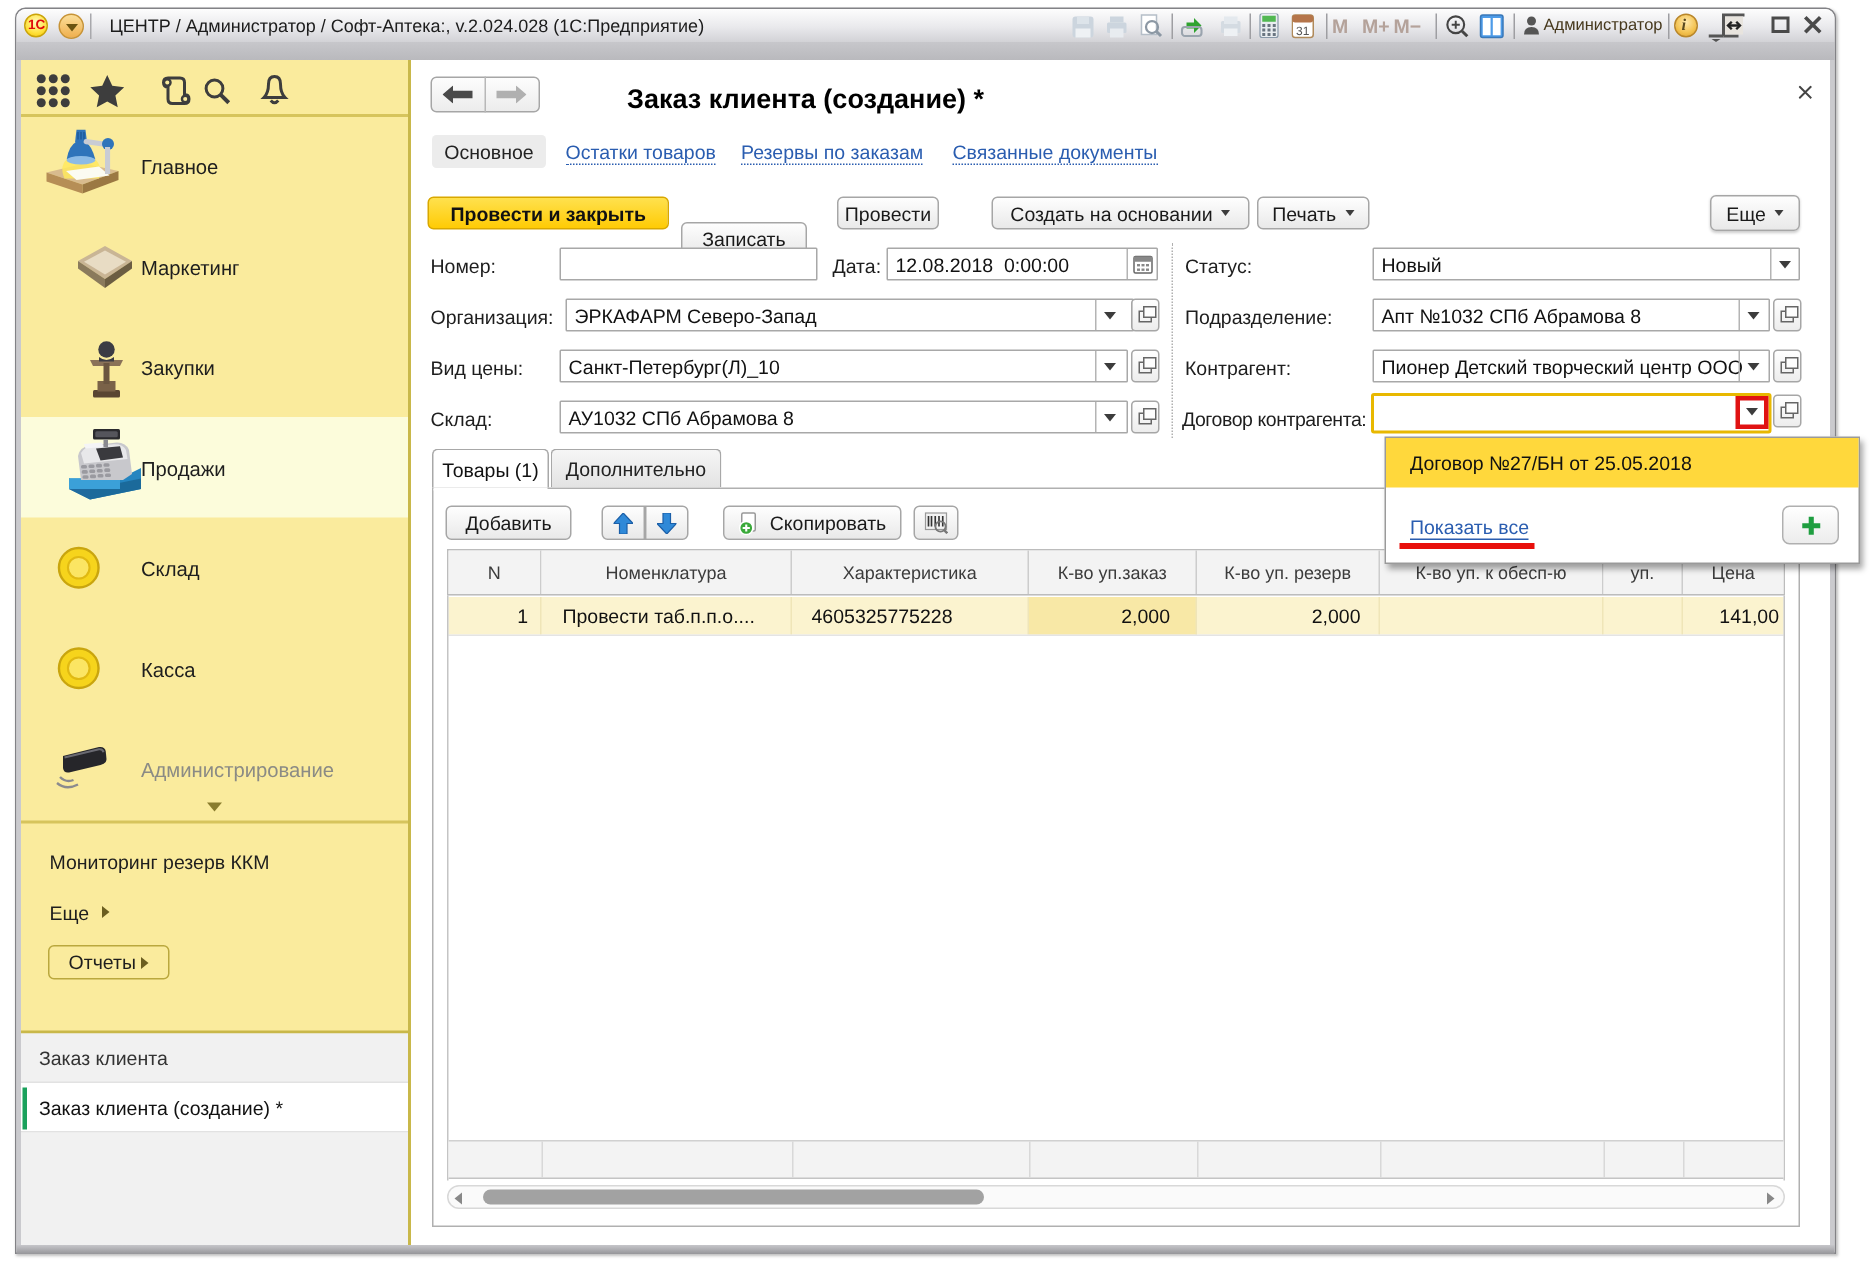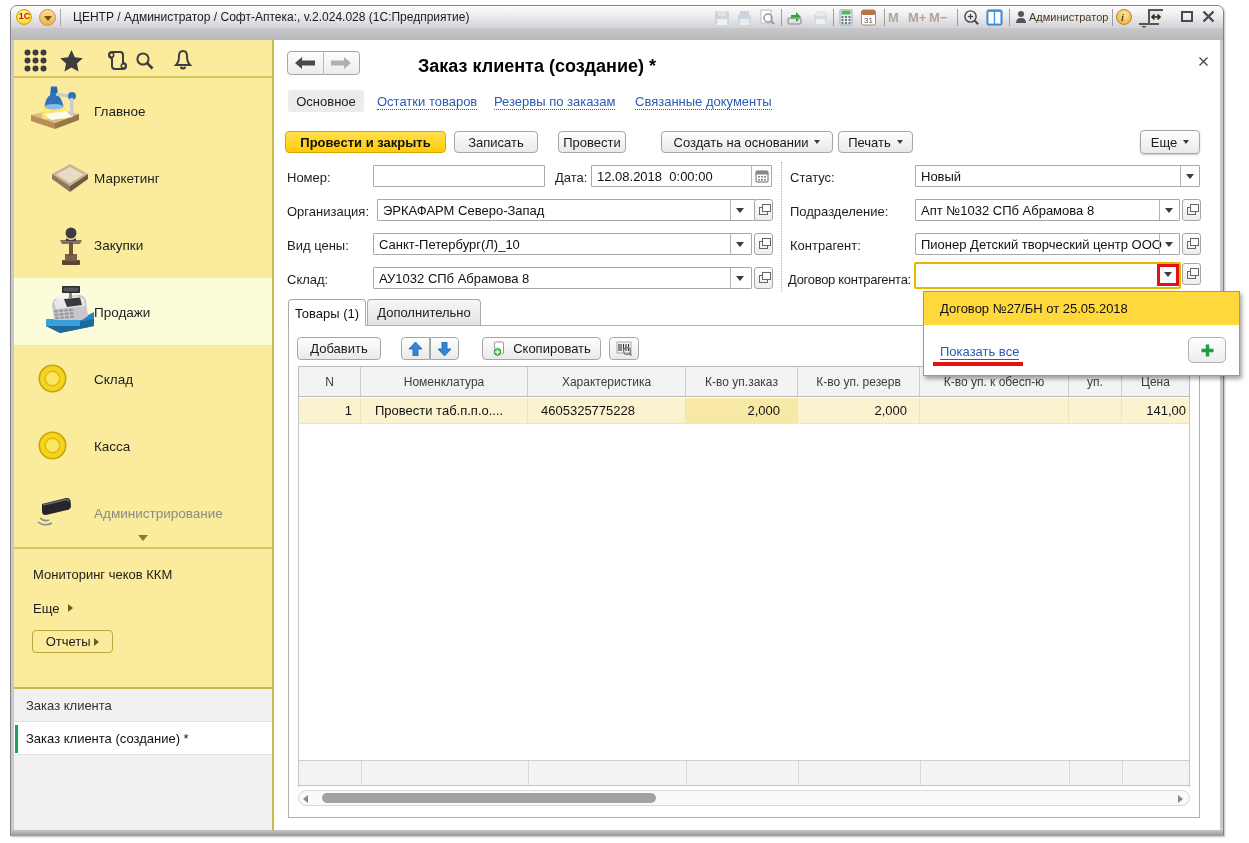--- a/index.html
+++ b/index.html
@@ -229,21 +229,21 @@
 
 <div class="lbl" style="left:94px;top:104px;font-size:13.5px">Главное</div>
 <div class="lbl" style="left:94px;top:171px;font-size:13.5px">Маркетинг</div>
 <div class="lbl" style="left:94px;top:238px;font-size:13.5px">Закупки</div>
 <div class="lbl" style="left:94px;top:305px;font-size:13.5px">Продажи</div>
 <div class="lbl" style="left:94px;top:372px;font-size:13.5px">Склад</div>
 <div class="lbl" style="left:94px;top:439px;font-size:13.5px">Касса</div>
 <div class="lbl" style="left:94px;top:506px;font-size:13.5px;color:#8b8b85">Администрирование</div>
 <div class="ab" style="left:138px;top:535px;width:0;height:0;border-left:5px solid transparent;border-right:5px solid transparent;border-top:6px solid #8a7d2e"></div>
 <div class="ab" style="left:14px;top:547px;width:258px;height:1.5px;background:#d6c45c"></div>
-<div class="lbl" style="left:33px;top:567px">Мониторинг чеков ККМ</div>
+<div class="lbl" style="left:33px;top:567px">Мониторинг резерв ККМ</div>
 <div class="lbl" style="left:33px;top:601px">Еще</div>
 <div class="ab" style="left:68px;top:604px;width:0;height:0;border-top:4.5px solid transparent;border-bottom:4.5px solid transparent;border-left:5.5px solid #6b5e20"></div>
 <div class="ab" style="left:32px;top:630px;width:81px;height:23px;border:1px solid #baa83e;border-radius:4px;display:flex;align-items:center;justify-content:center;font-size:13px;color:#1e1e1e">Отчеты&nbsp;<span style="display:inline-block;width:0;height:0;border-top:4px solid transparent;border-bottom:4px solid transparent;border-left:5px solid #6b5e20"></span></div>
 <div class="ab" style="left:14px;top:687px;width:258px;height:1.5px;background:#c9b84a"></div>
 
 <div class="ab" style="left:14px;top:689px;width:258px;height:33px;background:#f1f1f1;border-bottom:1px solid #e2e2e2"></div>
 <div class="lbl" style="left:26px;top:698px;color:#333">Заказ клиента</div>
 <div class="ab" style="left:14px;top:722px;width:258px;height:33px;background:#fff;border-bottom:1px solid #e2e2e2"></div>
 <div class="ab" style="left:15px;top:725px;width:3px;height:28px;background:#1aa15c"></div>
 <div class="lbl" style="left:26px;top:731px;color:#111">Заказ клиента (создание) *</div>
@@ -260,21 +260,21 @@
 <svg class="ab" style="left:1199px;top:57px" width="9" height="9" viewBox="0 0 9 9">
     <path d="M0.5 0.5 L8.5 8.5 M8.5 0.5 L0.5 8.5" stroke="#444" stroke-width="1.3"></path>
   </svg>
 
 <div class="ab" style="left:288px;top:90px;width:76px;height:22px;background:#ececec;border-radius:3px;display:flex;align-items:center;justify-content:center;font-size:13px;color:#222">Основное</div>
 <div class="ab link" style="left:377px;top:94px">Остатки товаров</div>
 <div class="ab link" style="left:494px;top:94px">Резервы по заказам</div>
 <div class="ab link" style="left:635px;top:94px">Связанные документы</div>
 
 <div class="ab" style="left:285px;top:131px;width:161px;height:22px;border:1px solid #d9a800;border-radius:4px;background:linear-gradient(#ffe14e,#ffcb05);display:flex;align-items:center;justify-content:center;font-size:13px;font-weight:bold;color:#111">Провести и закрыть</div>
-<div class="btn" style="left:454px;top:131px;width:84px;height:22px">Записать</div>
+<div class="btn" style="left:454px;top:148px;width:84px;height:22px">Записать</div>
 <div class="btn" style="left:558px;top:131px;width:68px;height:22px">Провести</div>
 <div class="btn" style="left:661px;top:131px;width:172px;height:22px">Создать на основании<span class="tri8"></span></div>
 <div class="btn" style="left:838px;top:131px;width:75px;height:22px">Печать<span class="tri8"></span></div>
 <div class="btn" style="left:1140px;top:130px;width:60px;height:24px;box-shadow:0 1px 2px rgba(0,0,0,.2)">Еще<span class="tri8"></span></div>
 
 <div class="lbl" style="left:287px;top:170px">Номер:</div>
 <div class="lbl" style="left:555px;top:170px">Дата:</div>
 <div class="lbl" style="left:287px;top:204px">Организация:</div>
 <div class="lbl" style="left:287px;top:238px">Вид цены:</div>
 <div class="lbl" style="left:287px;top:272px">Склад:</div>

